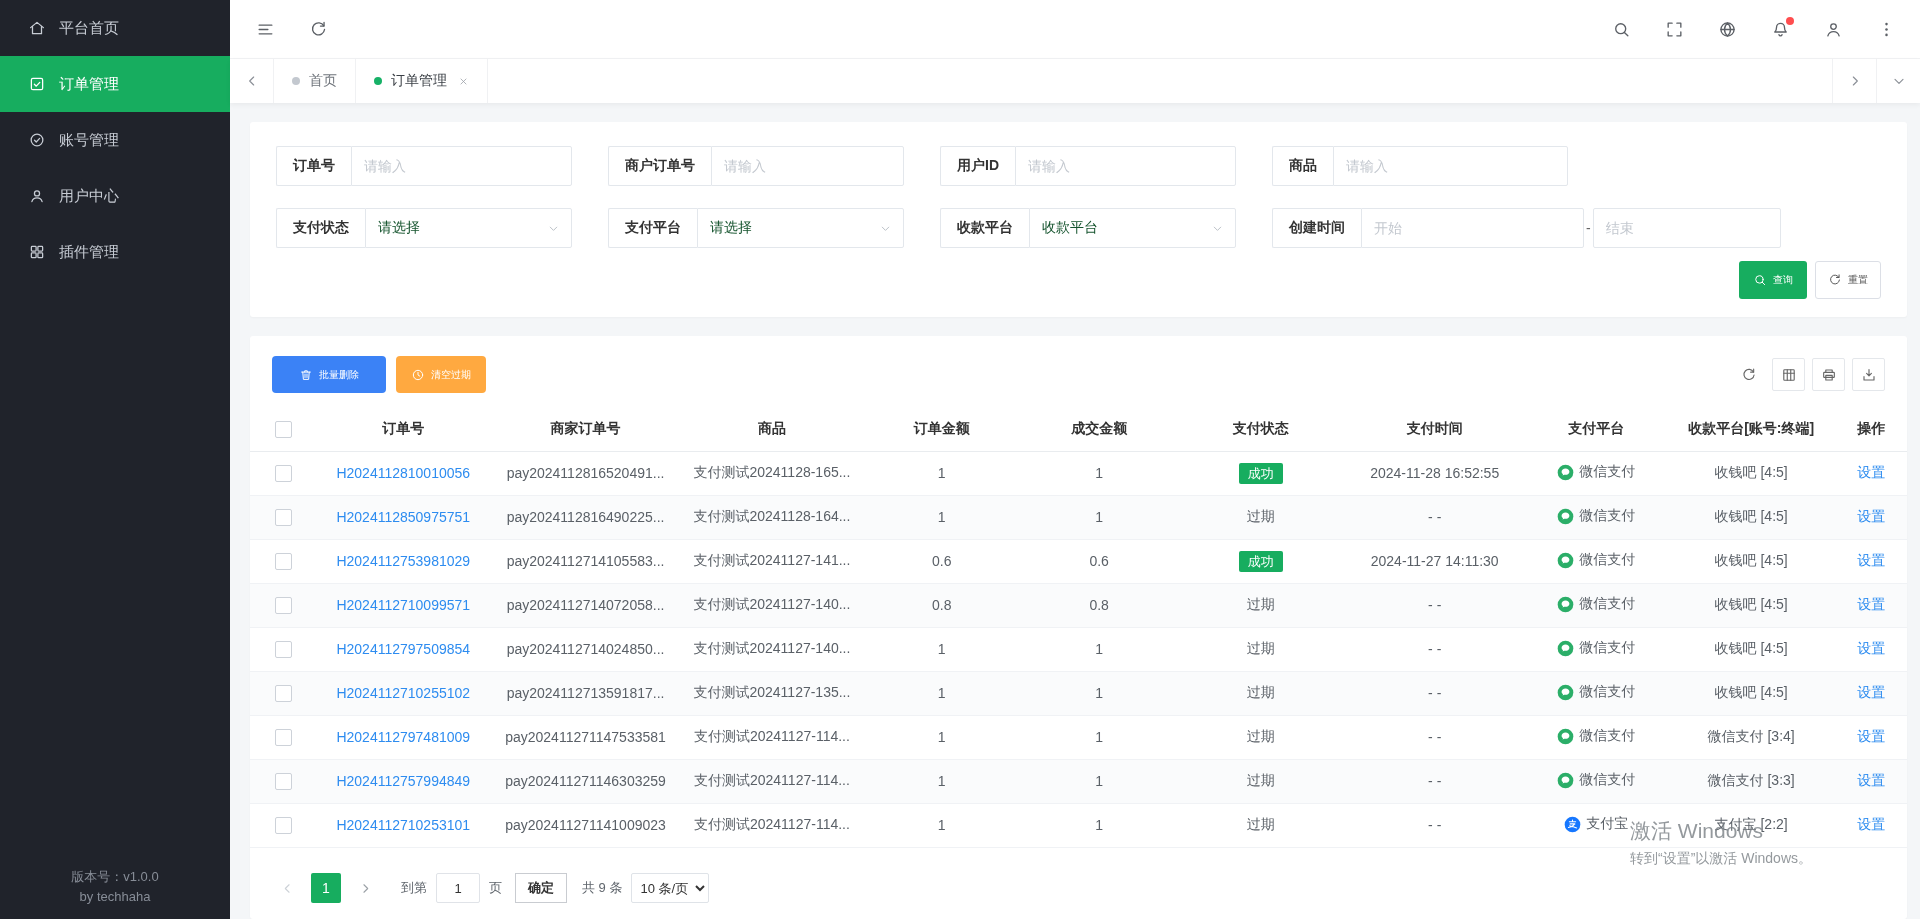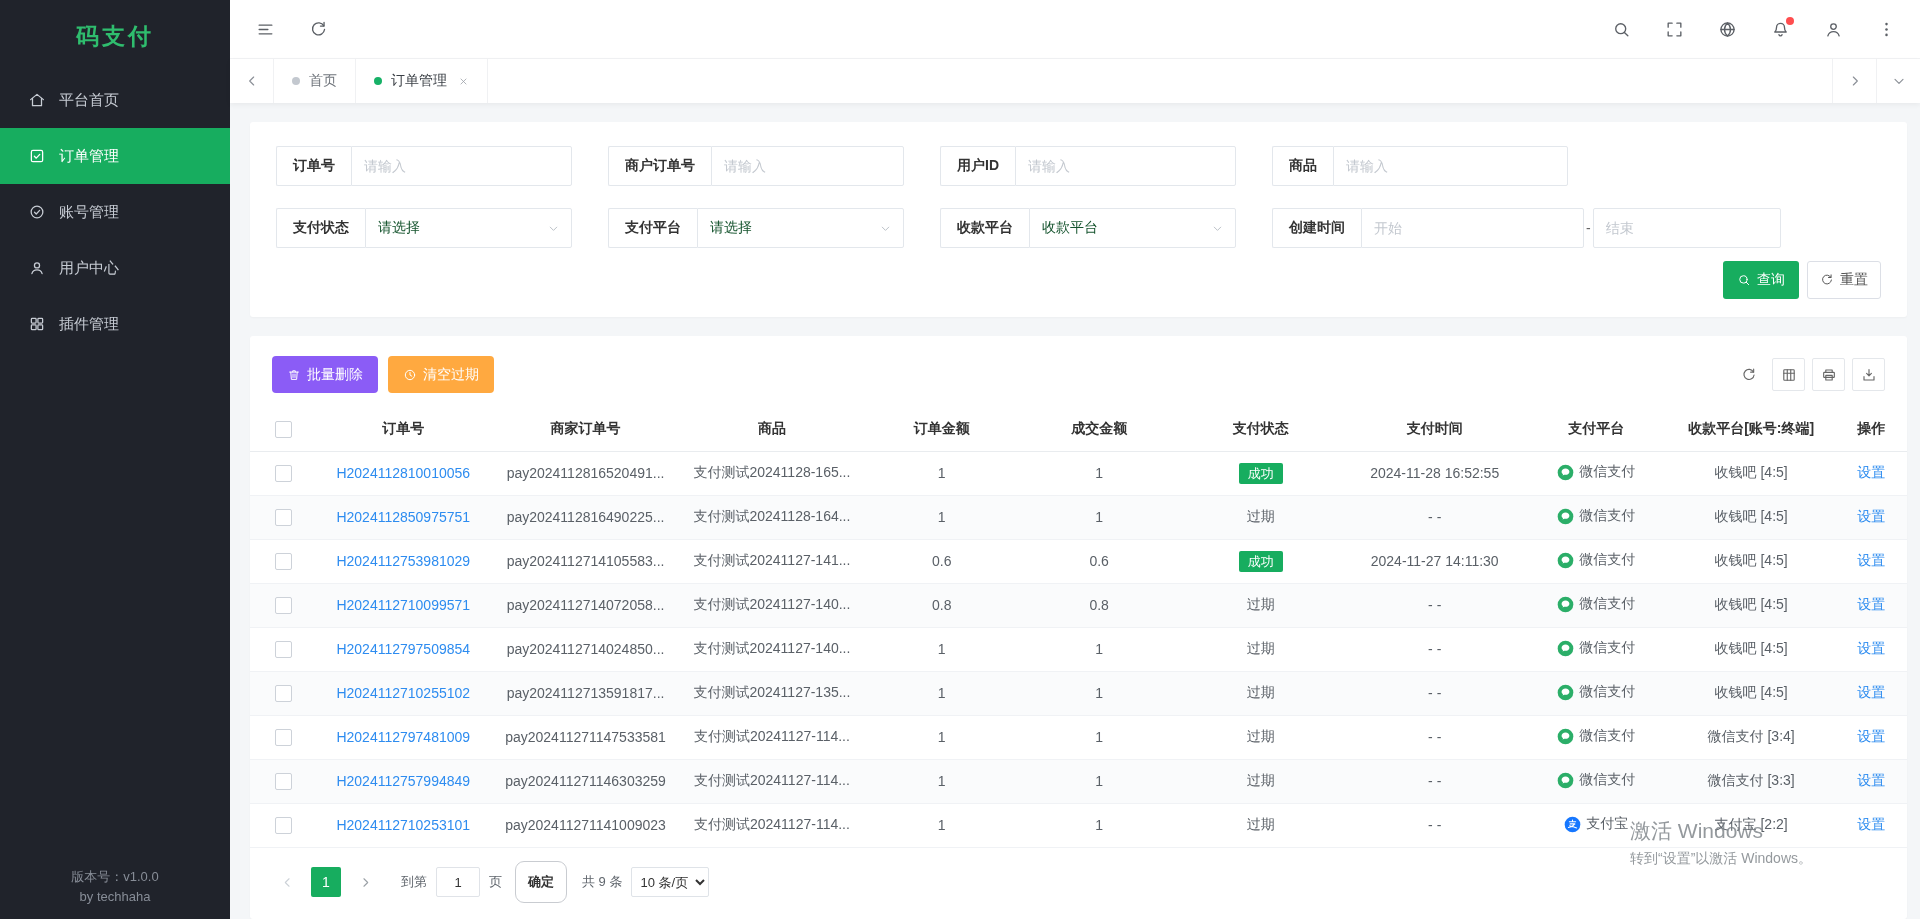--- a/index.html
+++ b/index.html
@@ -53,26 +53,26 @@
   .finput::placeholder { color:#c3c8cf; }
   .fselect { flex:1; min-width:0; border:1px solid #e3e7ec; border-radius:0 2px 2px 0; display:flex; align-items:center; justify-content:space-between; padding:0 11px 0 12px; cursor:pointer; background:#fff; }
   .fselect .ph { color:#14532d; font-size:14px; }
   .fselect svg { width:13px; height:13px; color:#b6bcc3; }
   .date-wrap { display:flex; align-items:center; gap:2px; flex-shrink:0;border-radius:14px; }
   .date-wrap .fgroup { width:312px; }
   .finput.date-end { flex:none; width:188px; border-radius:2px; }
   .date-sep { color:#666; }
   .filter-actions { display:flex; justify-content:flex-end; gap:8px; margin-top:13px; }
 
-  .btn { display:inline-flex; align-items:center; justify-content:center; gap:6px; border:none; cursor:pointer; font-family:Liberation Serif, serif; font-size:14px; border-radius:3px; }
+  .btn { display:inline-flex; align-items:center; justify-content:center; gap:6px; border:none; cursor:pointer; font-family:Liberation Serif, serif; font-size:10px; border-radius:3px; }
   .btn .bicon { display:flex; }
   .btn svg { width:14px; height:14px; }
   .btn-green { height:38px; padding:0 14px; background:#17ad5f; color:#fff; }
   .btn-plain { height:38px; padding:0 12px; background:#fff; color:#555; border:1px solid #dcdfe6; }
-  .btn-pink { height:37px; padding:0 15px; background:#8b5cf6; color:#fff; border-radius:4px;text-align:right; }
+  .btn-pink { height:37px; padding:0 27px; background:#3b82f6; color:#fff; border-radius:4px;text-align:right; }
   .btn-orange { height:37px; padding:0 15px; background:#ffa940; color:#fff; border-radius:4px; }
 
   .table-card { flex:1; min-height:0; display:flex; flex-direction:column; }
   .table-toolbar { display:flex; align-items:center; justify-content:space-between; padding:20px 22px 14px; flex-shrink:0; }
   .tt-left { display:flex; gap:10px; }
   .tt-right { display:flex; gap:7px; align-items:center; }
   .icon-btn { width:33px; height:33px; display:flex; align-items:center; justify-content:center; background:#fff; border:1px solid #e4e7eb; border-radius:2px; color:#666; cursor:pointer; }
   .icon-btn.plain { border:none; }
   .icon-btn svg { width:16px; height:16px; }
 
@@ -88,35 +88,34 @@
   .p-icon svg { width:17px; height:17px; }
 
   .pagination { margin-top:auto; display:flex; align-items:center; gap:9px; padding:13px 0 16px 22px; font-size:13px; color:#60666d; flex-shrink:0; }
   .pg-btn { min-width:30px; height:30px; display:flex; align-items:center; justify-content:center; cursor:pointer; border-radius:2px; }
   .pg-btn svg { width:15px; height:15px; }
   .pg-prev { color:#ccd1d7; }
   .pg-next { color:#9aa0a6; }
   .pg-current { background:#17ad5f; color:#fff; font-size:14px; }
   .pg-goto { margin-left:12px; }
   .pg-input { width:44px; height:30px; border:1px solid #e0e3e8; border-radius:2px; text-align:center; font-size:13px; color:#333; outline:none; font-family:inherit; }
-  .pg-confirm { height:42px; padding:0 12px; background:#fff; border:1px solid #c9ccd1; border-radius:9px; font-weight:bold; font-size:13px; color:#333; cursor:pointer; font-family:inherit; margin-left:4px; }
+  .pg-confirm { height:30px; padding:0 12px; background:#fff; border:1px solid #c9ccd1; border-radius:0; font-weight:bold; font-size:13px; color:#333; cursor:pointer; font-family:inherit; margin-left:4px; }
   .pg-total { margin-left:6px; }
   .pg-select { height:30px; border:1px solid #dfe3e8; border-radius:2px; background:#fff; font-size:13px; color:#333; font-family:inherit; outline:none; padding:0 4px; cursor:pointer; }
 
   .watermark { position:fixed; left:1630px; top:817px; color:rgba(118,124,130,.78); pointer-events:none; z-index:50; }
   .watermark .w1 { font-size:21px; }
   .watermark .w2 { font-size:14px; margin-top:5px; }
 </style>
 </head>
 <body>
 
 <div class="app">
 
   <aside class="sidebar">
-    <div class="logo">码支付</div>
     <nav class="menu" id="sidebar-menu">
         <div class="menu-item">
        <span class="mi-icon">
             <svg viewBox="0 0 24 24" fill="none" stroke="currentColor" stroke-width="1.7" stroke-linecap="round" stroke-linejoin="round">
               <path d="M3.5 11.5 12 4.5l8.5 7"></path>
               <path d="M6 10v9.5h12V10"></path>
             </svg>
           </span>
        <span>平台首页</span>
      </div>

